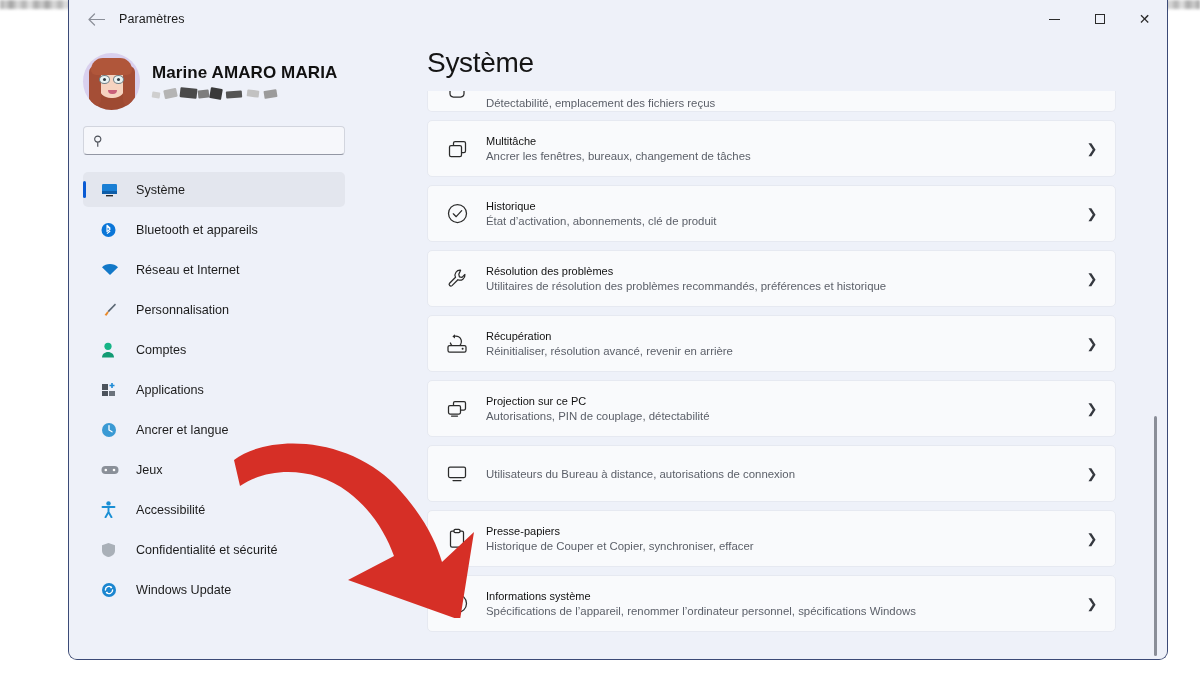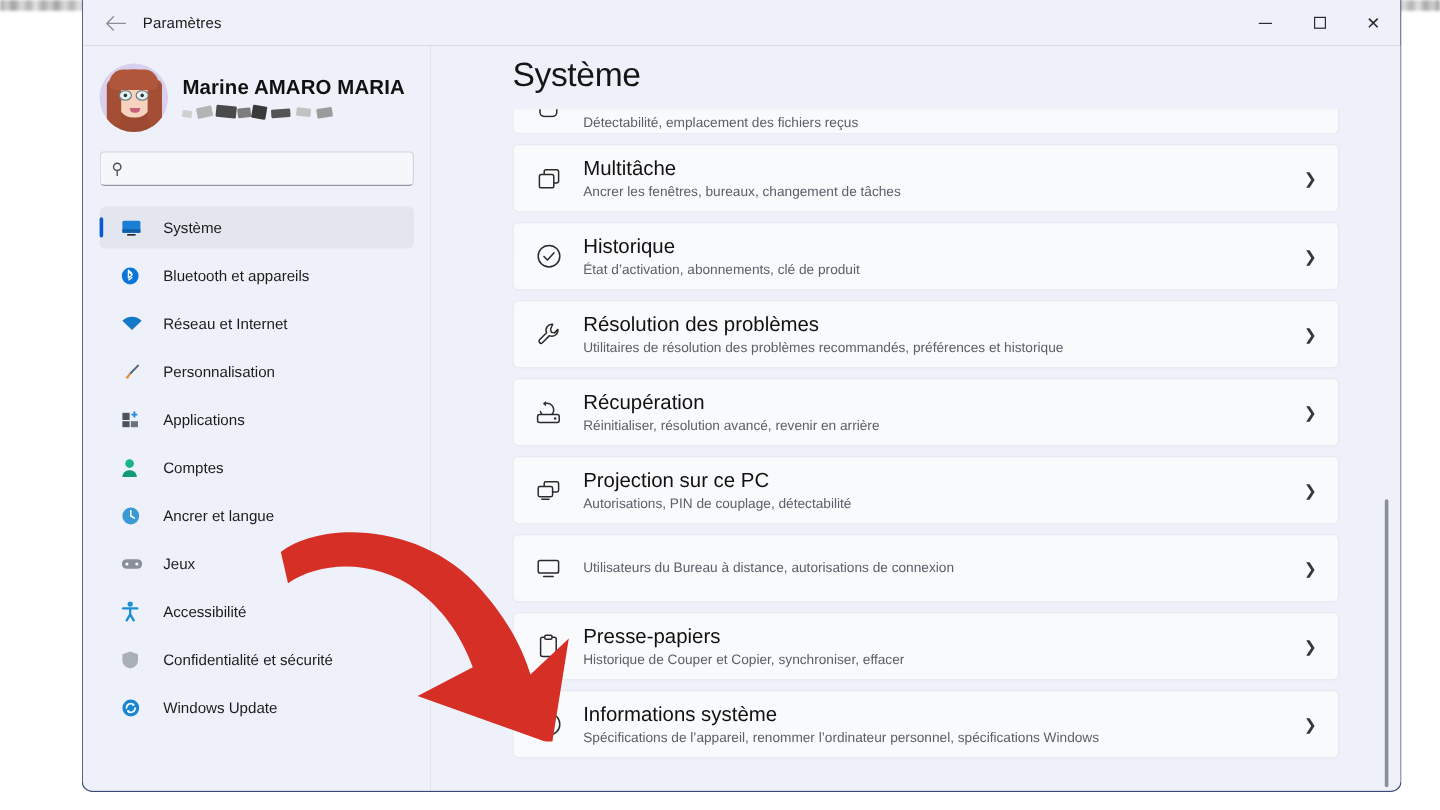--- a/index.html
+++ b/index.html
@@ -139,21 +139,21 @@
     border: 1px solid #e6e9f1; border-radius: 5px;
     height: 57px; display: flex; align-items: center; cursor: pointer;
   }
   .card.clipped { height: 21px; align-items: flex-end; border-radius: 0 0 5px 5px; border-top: none; }
   .card-ico {
     width: 58px; display: flex; align-items: center; justify-content: center;
     flex: none; color: #2a2a2a;
   }
   .card.clipped .card-ico { align-items: flex-start; height: 21px; padding-top: 0; }
   .card-text { flex: 1; }
-  .card-title { font-size: 17px; color: #111; margin-bottom: 3px; }
+  .card-title { font-size: 11px; color: #111; margin-bottom: 3px; }
   .card-sub { font-size: 11.4px; color: #5c6069; }
   .card.clipped .card-text { padding-bottom: 2px; }
   .card-chev { width: 46px; display: flex; align-items: center; justify-content: center;
     color: #35383f; font-size: 13px; flex: none; }
 
   
   #scroll-track {
     position: absolute; right: 8px; top: 0; width: 10px; height: 569px;
   }
   #scroll-thumb {
@@ -265,38 +265,38 @@
           <svg width="16" height="16" viewBox="0 0 16 16">
               <path d="M14 1.5L6.6 9l1.2 1.2L15 2.8z" fill="#5a6673"></path>
               <path d="M6.4 9.2l1.3 1.3-2.1 3.2-2-.6z" fill="#e98a2b"></path>
             </svg>
         </span>
         <span class="nav-label">Personnalisation</span>
       </div>
 
       <div class="nav-item">
         <span class="nav-ico">
+          <svg width="14" height="16" viewBox="0 0 14 16">
+              <circle cx="7" cy="4.3" r="3.6" fill="#16b487"></circle>
+              <path d="M1 15.5c0-3.4 2.7-5.6 6-5.6s6 2.2 6 5.6z" fill="#129b74"></path>
+            </svg>
+        </span>
+        <span class="nav-label">Comptes</span>
+      </div>
+
+      <div class="nav-item">
+        <span class="nav-ico">
           <svg width="16" height="16" viewBox="0 0 16 16">
               <rect x="1" y="2" width="6" height="6" fill="#4c535c"></rect>
               <rect x="1" y="9" width="6" height="5" fill="#4c535c"></rect>
               <rect x="8" y="9" width="6" height="5" fill="#6b737c"></rect>
               <path d="M11 1v5M8.5 3.5h5" stroke="#1e8bd6" stroke-width="1.6"></path>
             </svg>
         </span>
         <span class="nav-label">Applications</span>
-      </div>
-
-      <div class="nav-item">
-        <span class="nav-ico">
-          <svg width="14" height="16" viewBox="0 0 14 16">
-              <circle cx="7" cy="4.3" r="3.6" fill="#16b487"></circle>
-              <path d="M1 15.5c0-3.4 2.7-5.6 6-5.6s6 2.2 6 5.6z" fill="#129b74"></path>
-            </svg>
-        </span>
-        <span class="nav-label">Comptes</span>
       </div>
 
       <div class="nav-item">
         <span class="nav-ico">
           <svg width="16" height="16" viewBox="0 0 16 16">
               <circle cx="8" cy="8" r="7" fill="#3a9ad4"></circle>
               <path d="M8 3.6V8l3 1.8" stroke="#fff" stroke-width="1.3" fill="none" stroke-linecap="round"></path>
             </svg>
         </span>
         <span class="nav-label">Ancrer et langue</span>

